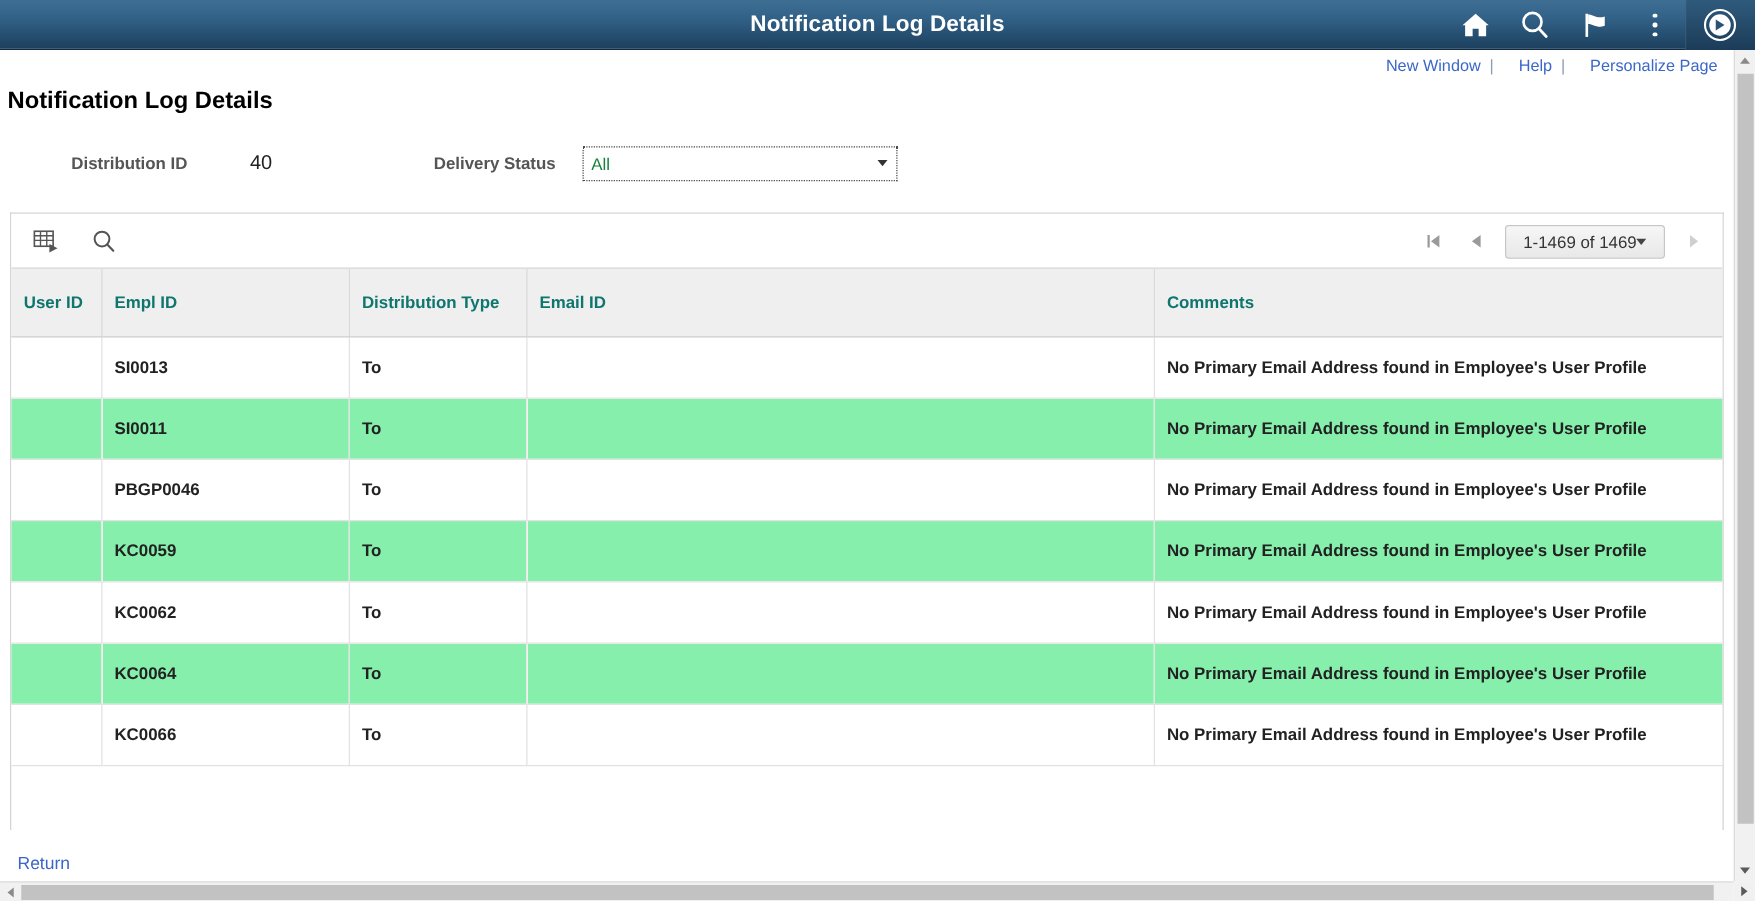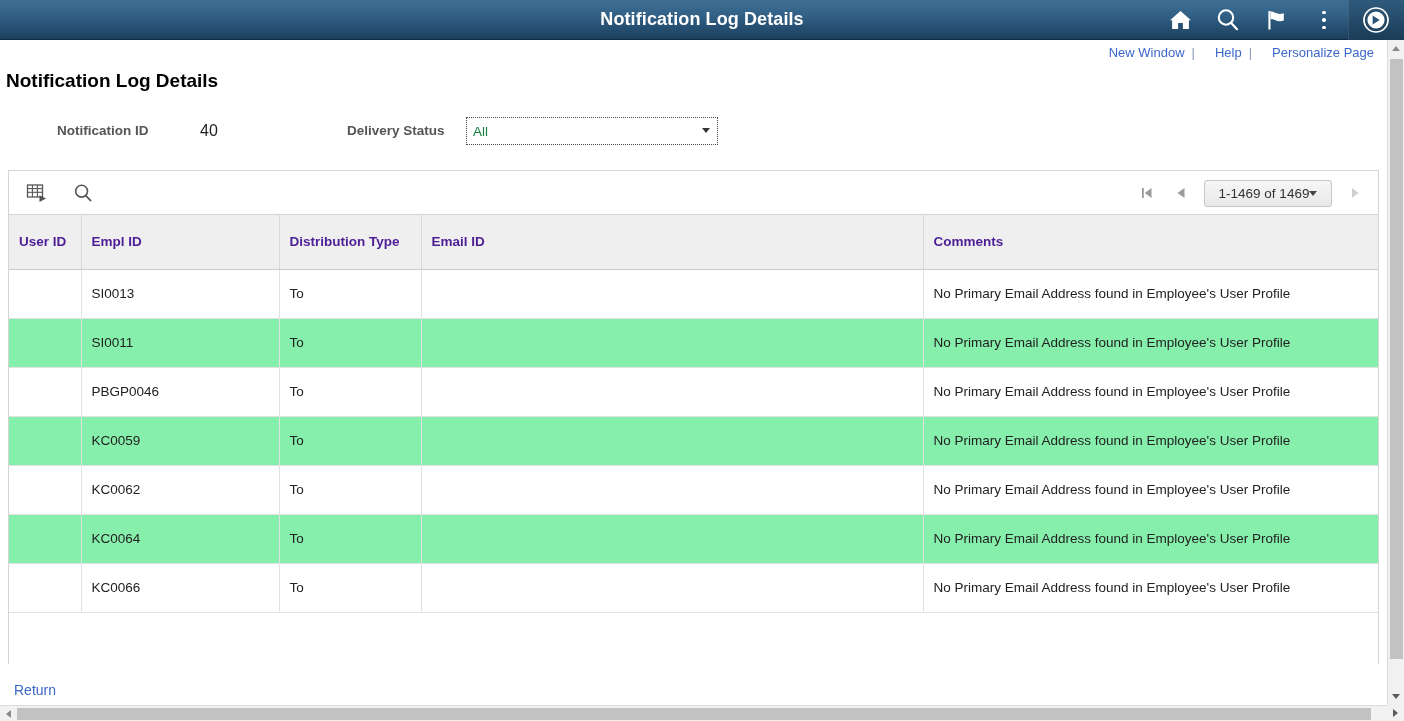--- a/index.html
+++ b/index.html
@@ -227,35 +227,36 @@
     border-collapse: collapse;
     table-layout: fixed;
   }
   table.ps-table th {
     background: #efefef;
     border-right: 1px solid #d9d9d9;
     border-bottom: 1px solid #cccccc;
     text-align: left;
     font-size: 13.5px;
     font-weight: bold;
-    color: #4c1d95;
+    color: #0f766e;
     padding: 0 0 0 10px;
     height: 54px;
     vertical-align: middle;
   }
   table.ps-table td {
     border-right: 1px solid #e2e2e2;
     border-bottom: 1px solid #e2e2e2;
     font-size: 13.5px;
     color: #222222;
     padding: 0 0 0 10px;
     height: 49px;
     vertical-align: middle;
     overflow: hidden;
     white-space: nowrap;
+    font-weight: bold;
   }
   table.ps-table tr.odd td { background: #ffffff; }
   table.ps-table tr.even td { background: #86efac; }
   table.ps-table th:last-child,
   table.ps-table td:last-child { border-right: none; }
 
   .col-userid   { width: 72px; }
   .col-emplid   { width: 198px; }
   .col-disttype { width: 142px; }
   .col-emailid  { width: 502px; }
@@ -388,21 +389,21 @@
     <a>New Window</a>
     <span class="sep">|</span>
     <a>Help</a>
     <span class="sep">|</span>
     <a>Personalize Page</a>
   </div>
 
   <div class="page-title">Notification Log Details</div>
 
   <div class="form-row">
-    <div class="field-label lbl-notif">Notification ID</div>
+    <div class="field-label lbl-notif">Distribution ID</div>
     <div class="field-value val-notif">40</div>
 
     <div class="field-label lbl-status">Delivery Status</div>
 
     <div class="select-wrap">
       <select class="ps-select">
         <option>All</option>
       </select>
       <span class="select-arrow"></span>
     </div>

